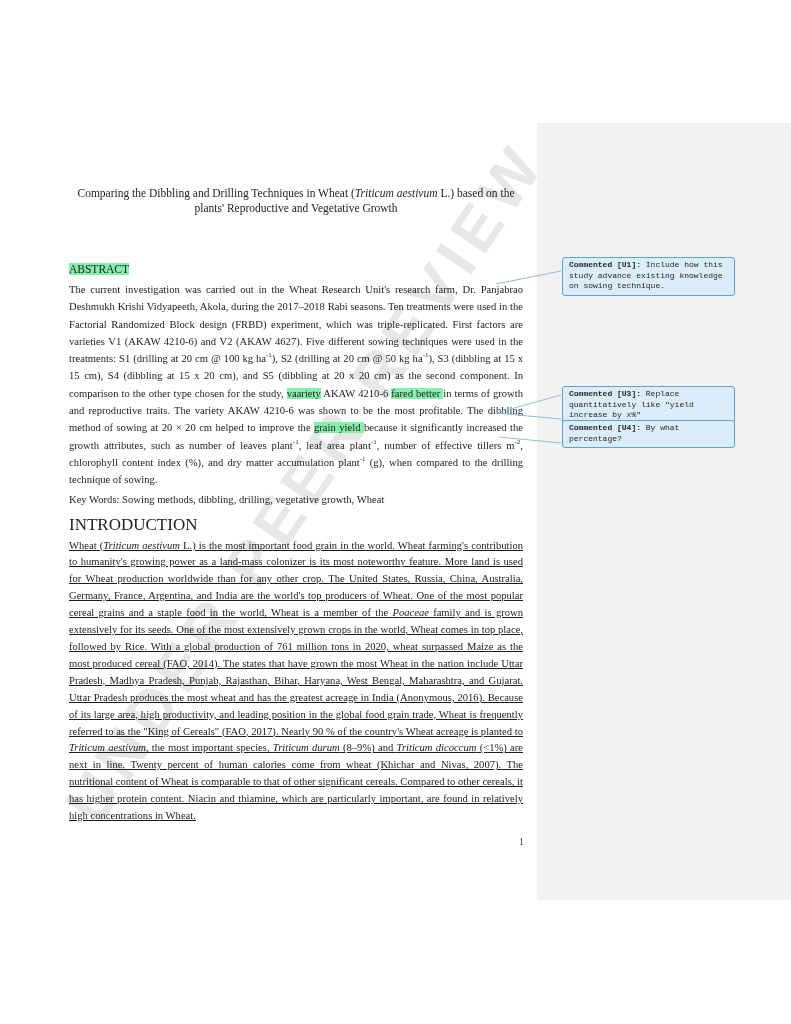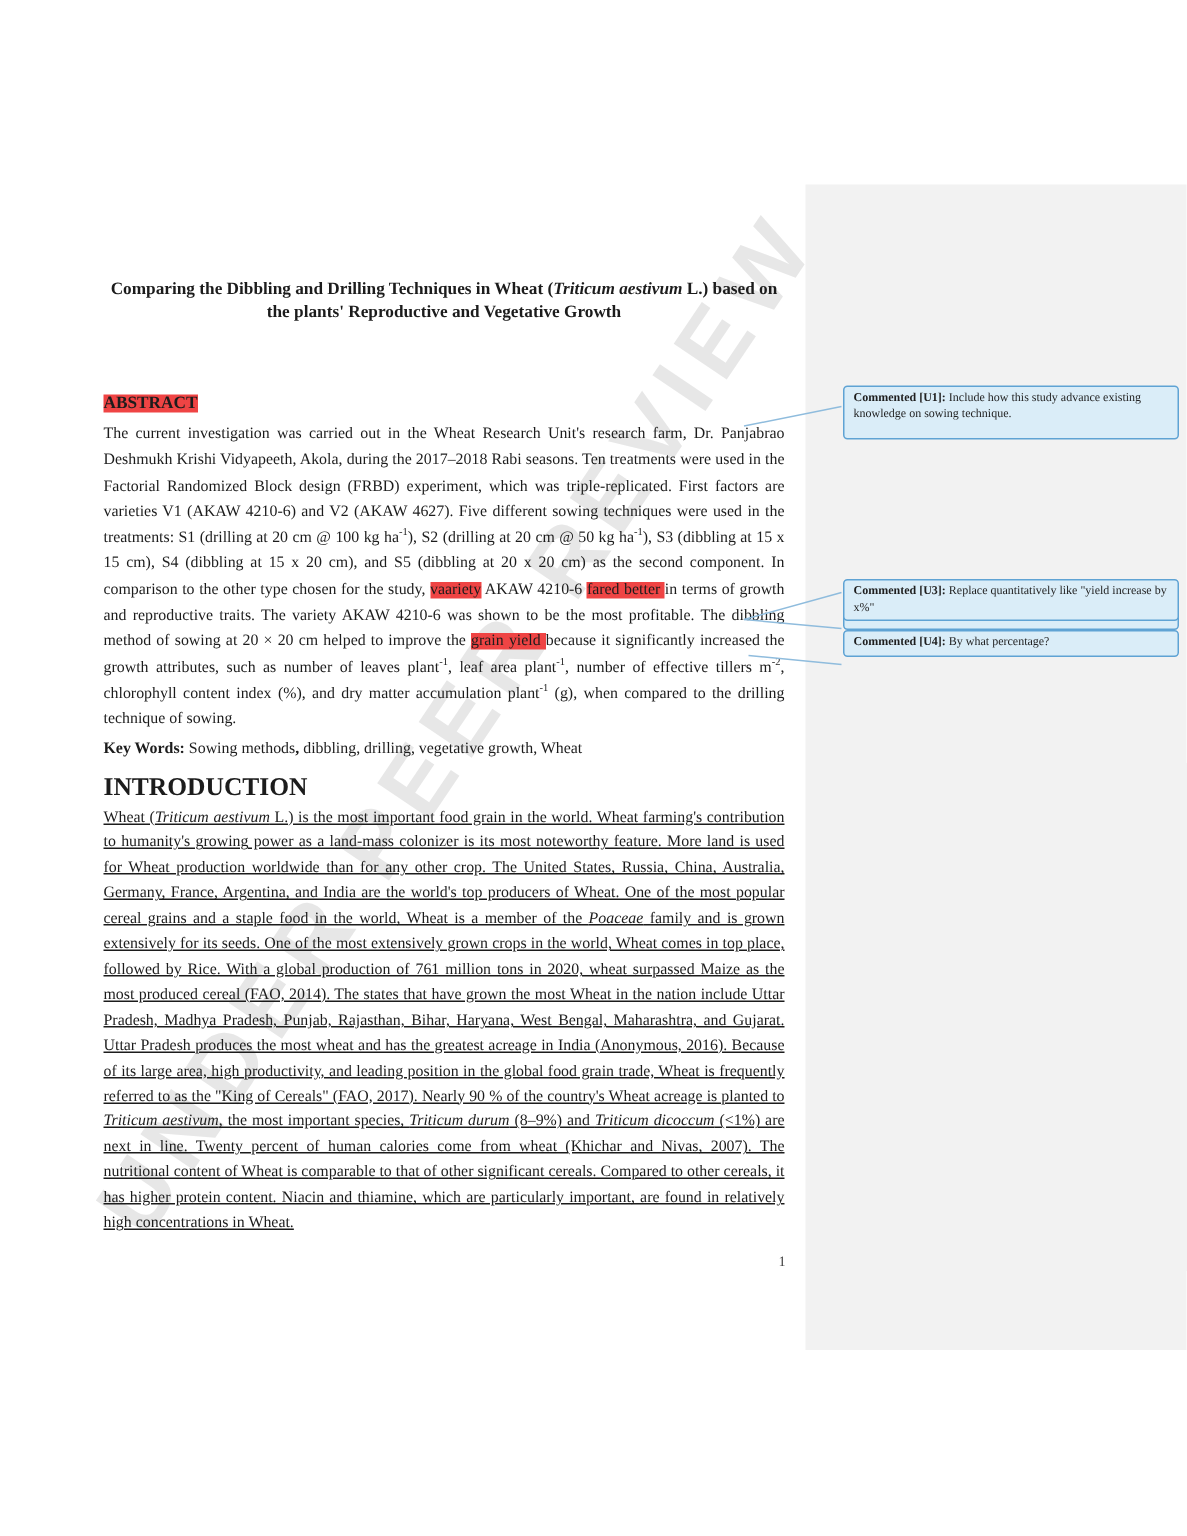--- a/index.html
+++ b/index.html
@@ -21,33 +21,33 @@
   .doc-col{
     position:absolute;left:69px;top:186px;width:454px;z-index:2;
   }
   .blk{margin:0;}
   .title{font-weight:bold;text-align:center;font-size:11.5px;line-height:15px;}
   .heading{margin-top:46px;font-size:11.5px;font-weight:bold;line-height:14px;}
   .para{margin-top:5px;font-size:10.6px;line-height:17.3px;text-align:justify;}
   .keywords{margin-top:4px;font-size:10.6px;line-height:14px;}
   .heading2{margin-top:9px;font-size:17px;font-weight:bold;line-height:17px;}
   .para2{margin-top:5px;font-size:10.6px;line-height:16.9px;text-align:justify;text-decoration:underline;}
-  .b{font-weight:bold;}
+  .b{font-weight:normal;}
   .i{font-style:italic;}
-  .hl{background:#ef4444;}
+  .hl{background:#86efac;}
   .sup{vertical-align:super;font-size:7px;line-height:0;}
   .page-number{
     position:absolute;left:519px;top:837px;z-index:2;
     font-size:9.5px;color:#3c3c3c;
   }
   .comment-box{
-    position:absolute;left:562px;width:224px;z-index:3;box-sizing:border-box;
+    position:absolute;left:562px;width:173px;z-index:3;box-sizing:border-box;
     background:#daedf8;border:1px solid #5fa3d4;border-radius:3px;
     padding:2px 6px 3px 6px;
-    font-family:Liberation Serif, serif;font-size:8px;line-height:10.5px;color:#1f1f1f;
+    font-family:Liberation Mono, monospace;font-size:8px;line-height:10.5px;color:#1f1f1f;
   }
   .comment-box .lbl{font-weight:bold;}
   .connector-svg{position:absolute;left:0;top:0;z-index:2;pointer-events:none;}
   .connector-svg path{stroke:#8fbcdd;stroke-width:1;fill:none;}
 </style>
 </head>
 <body>
 
 <div class="markup-area"></div>
 

